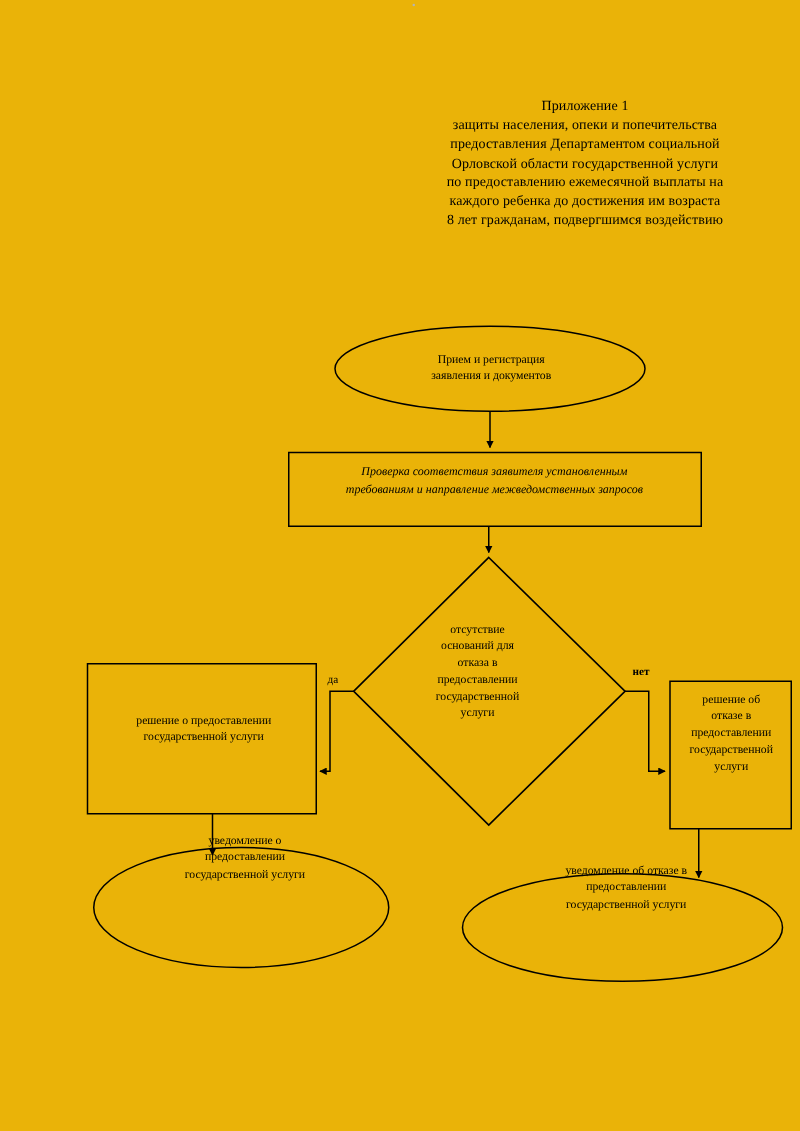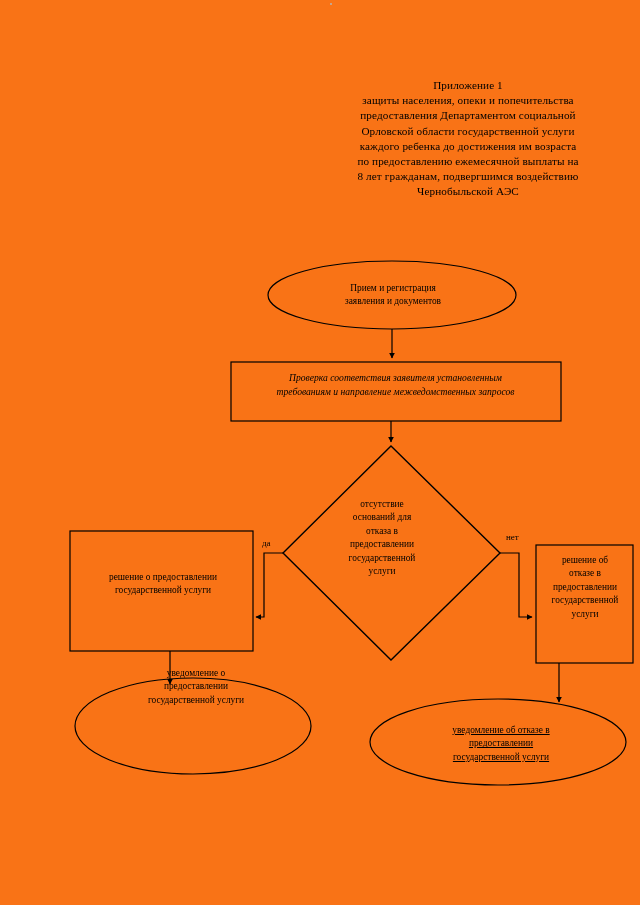--- a/index.html
+++ b/index.html
@@ -15,21 +15,21 @@
     font-family: "Liberation Serif", "DejaVu Serif", serif;
     color: #000000;
   }
 
   #page {
     position: absolute;
     left: 0;
     top: 0;
     width: 640px;
     height: 905px;
-    background: #f97316;
+    background: #eab308;
   }
 
   
   .speck {
     position: absolute;
     left: 330px;
     top: 3px;
     width: 2px;
     height: 2px;
     background: #b4b4b4;
@@ -85,41 +85,40 @@
     color: #000;
   }
 
   
   #t-oval-start  { left: 253px; top: 282px;  width: 224px; }
   #t-rect-check  { left: 205px; top: 371px;  width: 325px; font-style: italic; }
   #t-diamond     { left: 287px; top: 498px;  width: 134px; }
   #t-rect-yes    { left: 50px;  top: 571px;  width: 170px; }
   #t-rect-no     { left: 512px; top: 554px;  width: 90px;  }
   #t-oval-yes    { left: 68px;  top: 667px;  width: 200px; font-family: Liberation Serif, serif; }
-  #t-oval-no     { left: 366px; top: 724px;  width: 214px; text-decoration: underline; }
+  #t-oval-no     { left: 366px; top: 691px;  width: 214px; }
 
   #l-yes { left: 234px; top: 538px; }
-  #l-no  { left: 478px; top: 532px; }
+  #l-no  { left: 478px; top: 532px; font-weight: bold; }
 </style>
 </head>
 <body>
 
 <div id="page">
 
   <div class="speck"></div>
 
   <div id="header-block">
     <span class="hline">Приложение 1</span>
     <span class="hline">защиты населения, опеки и попечительства</span>
     <span class="hline">предоставления Департаментом социальной</span>
     <span class="hline">Орловской области государственной услуги</span>
+    <span class="hline">по предоставлению ежемесячной выплаты на</span>
     <span class="hline">каждого ребенка до достижения им возраста</span>
-    <span class="hline">по предоставлению ежемесячной выплаты на</span>
     <span class="hline">8 лет гражданам, подвергшимся воздействию</span>
-    <span class="hline">Чернобыльской АЭС</span>
   </div>
 
   <div id="flow">
 
     <svg id="flow-svg" width="640" height="905" viewBox="0 0 640 905">
       <defs>
         <marker id="arrow" viewBox="0 0 10 10" refX="9" refY="5" markerWidth="5" markerHeight="5" orient="auto-start-reverse">
           <path d="M 0 0 L 10 5 L 0 10 z" fill="#000"></path>
         </marker>
       </defs>

